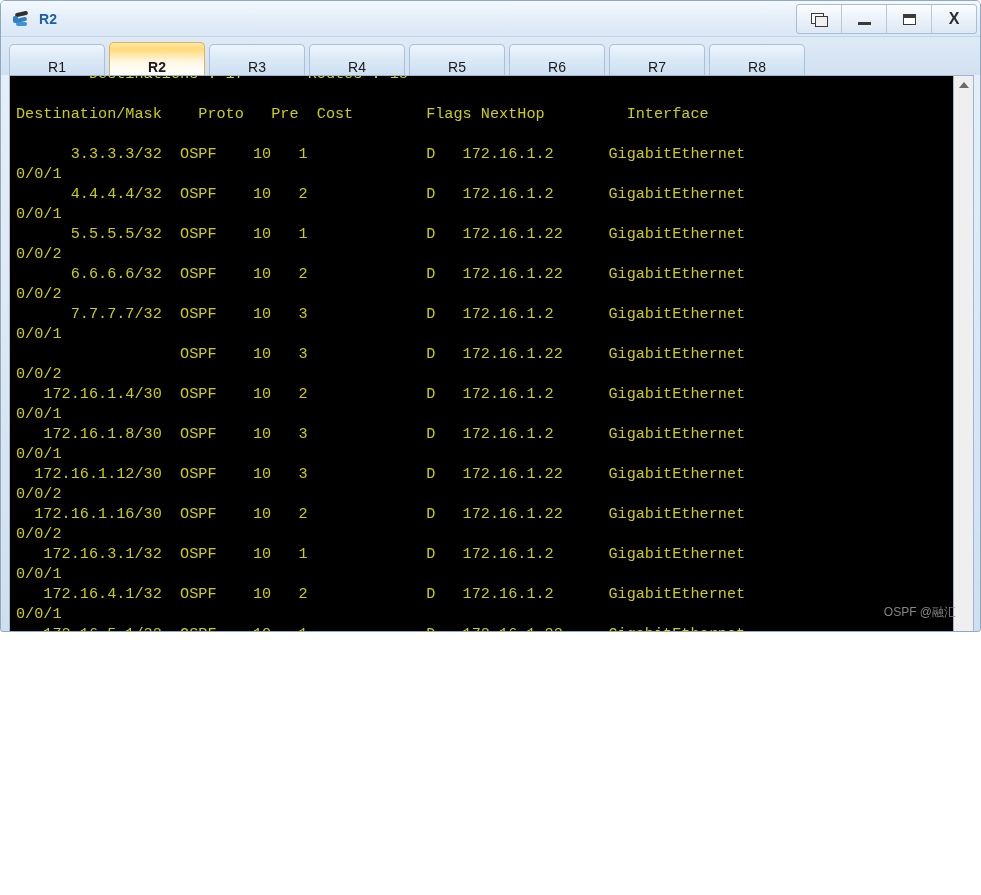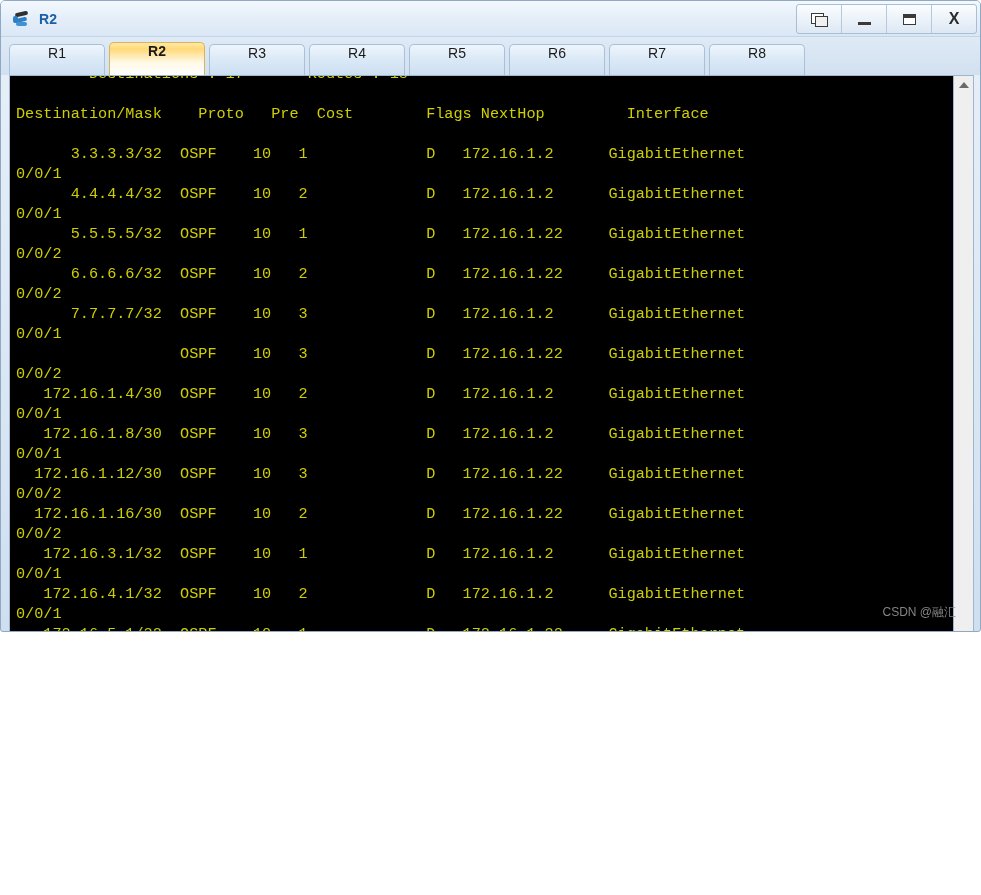--- a/index.html
+++ b/index.html
@@ -158,21 +158,21 @@
     align-items: flex-end;
     padding-left: 8px;
     background: linear-gradient(to bottom, #dfeaf6 0%, #d2e0f0 100%);
   }
   .tab {
     width: 96px;
     height: 31px;
     margin-right: 4px;
     box-sizing: border-box;
     display: flex;
-    align-items: flex-start;
+    align-items: flex-end;
     justify-content: center;
     font-size: 14px;
     color: #1a1a1a;
     border: 1px solid #a8c0da;
     border-bottom: none;
     border-radius: 5px 5px 0 0;
     background: linear-gradient(to bottom, #eef5fc 0%, #dceaf7 45%, #ccdff1 100%);
     position: relative;
   }
   .tab.active {
@@ -389,14 +389,14 @@
       <div class="sb-arrow top">
         <span class="chev up"></span>
       </div>
       <div class="sb-thumb"></div>
       <div class="sb-arrow bottom">
         <span class="chev down"></span>
       </div>
     </div>
   </div>
 
-  <div class="watermark">CSDN @融汇</div>
+  <div class="watermark">OSPF @融汇</div>
 </div>
 
 </body></html>

